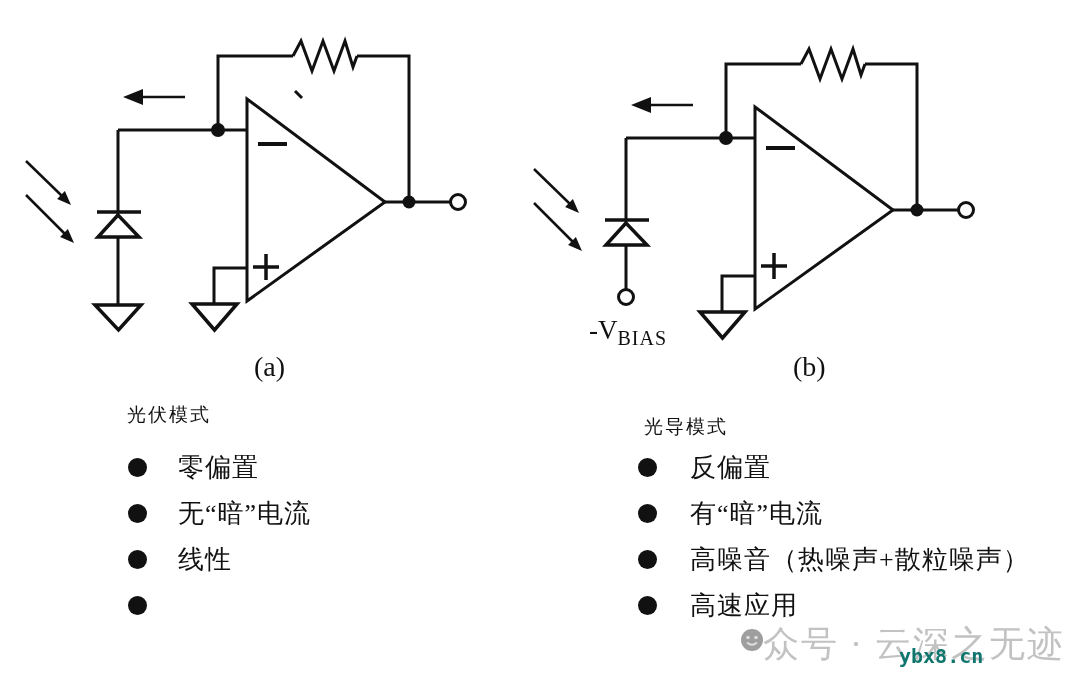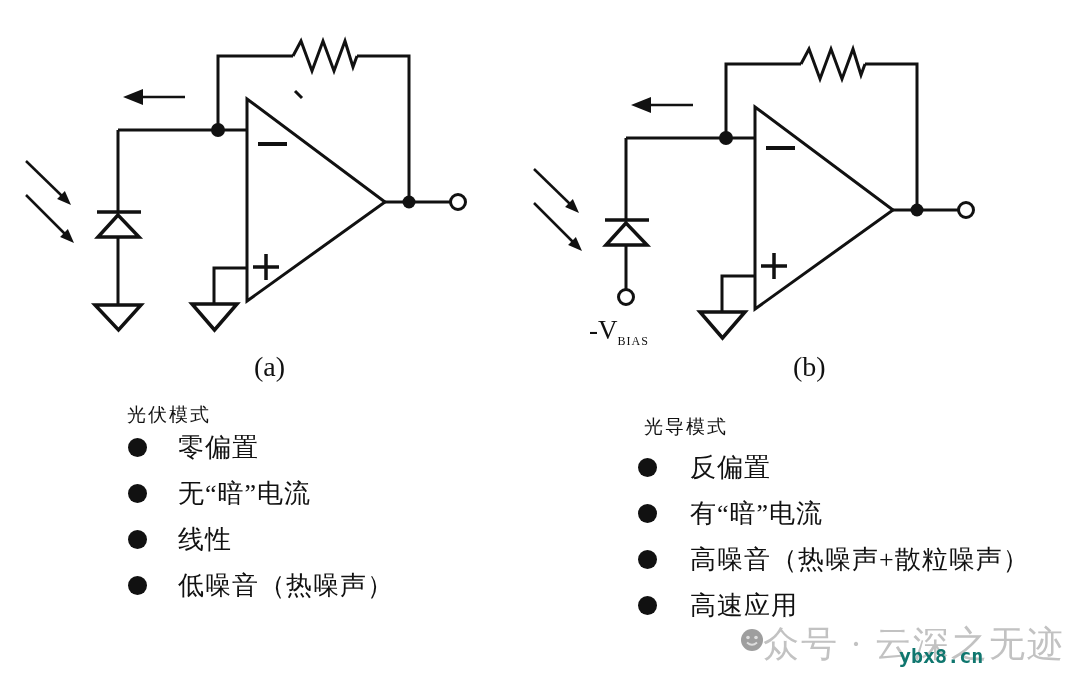--- a/index.html
+++ b/index.html
@@ -12,26 +12,26 @@
   svg.circuits { position:absolute; left:0; top:0; z-index:2; }
   .cap { position:absolute; font-size:28px; z-index:3; }
   .cap-a { left:254px; top:351px; }
   .cap-b { left:793px; top:351px; }
   .col-title { position:absolute; font-size:19px; letter-spacing:2px; z-index:3; }
   .lt { left:127px; top:402px; }
   .rt { left:644px; top:414px;font-family:Liberation Serif, serif; }
   ul.feature-list { position:absolute; list-style:none; margin:0; padding:0; z-index:3; }
   ul.feature-list li { height:46px; display:flex; align-items:center; font-size:26px; letter-spacing:1px; }
   .bullet { width:19px; height:19px; border-radius:50%; background:#111; flex:0 0 auto; }
-  .left-list  { left:128px; top:424px; }
+  .left-list  { left:128px; top:444px; }
   .left-list  .bullet { margin-right:31px; }
   .right-list { left:638px; top:444px; }
   .right-list .bullet { margin-right:33px; }
   .vbias { position:absolute; left:589px; top:315px; font-size:27px; z-index:3; white-space:nowrap; }
-  .vbias sub { font-size:12px; letter-spacing:1px; }
+  .vbias sub { font-size:20px; letter-spacing:1px; }
   .wm-icon { position:absolute; left:740px; top:628px; z-index:1; }
   .wm-text {
     position:absolute; left:763px; top:620px; z-index:1;
     font-size:36px; color:#c2c2c2; letter-spacing:2px;
     font-family:Liberation Serif, serif; white-space:nowrap;
   }
   .wm-url {
     position:absolute; left:899px; top:644px; z-index:4;
     font-size:20px; font-weight:bold; color:#0f766e;
     font-family:"DejaVu Sans Mono","Liberation Mono",monospace;
@@ -119,21 +119,20 @@
     <li>
         <span class="bullet"></span>
         <span>无“暗”电流</span>
       </li>
     <li>
         <span class="bullet"></span>
         <span>线性</span>
       </li>
     <li>
         <span class="bullet"></span>
-        <span>低噪音（热噪声）</span>
       </li>
   </ul>
 
   <div class="col-title rt">光导模式</div>
   <ul class="feature-list right-list">
     <li>
         <span class="bullet"></span>
         <span>反偏置</span>
       </li>
     <li>

